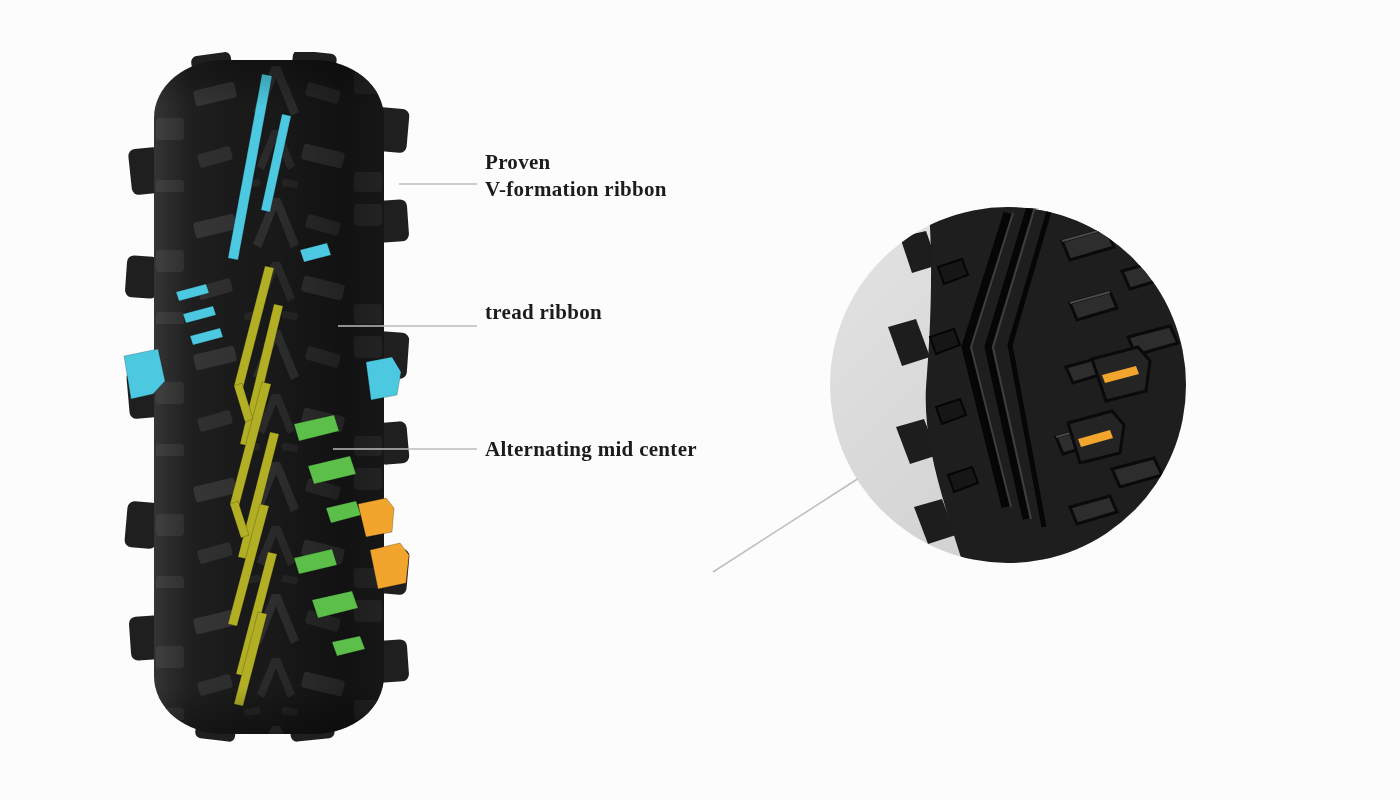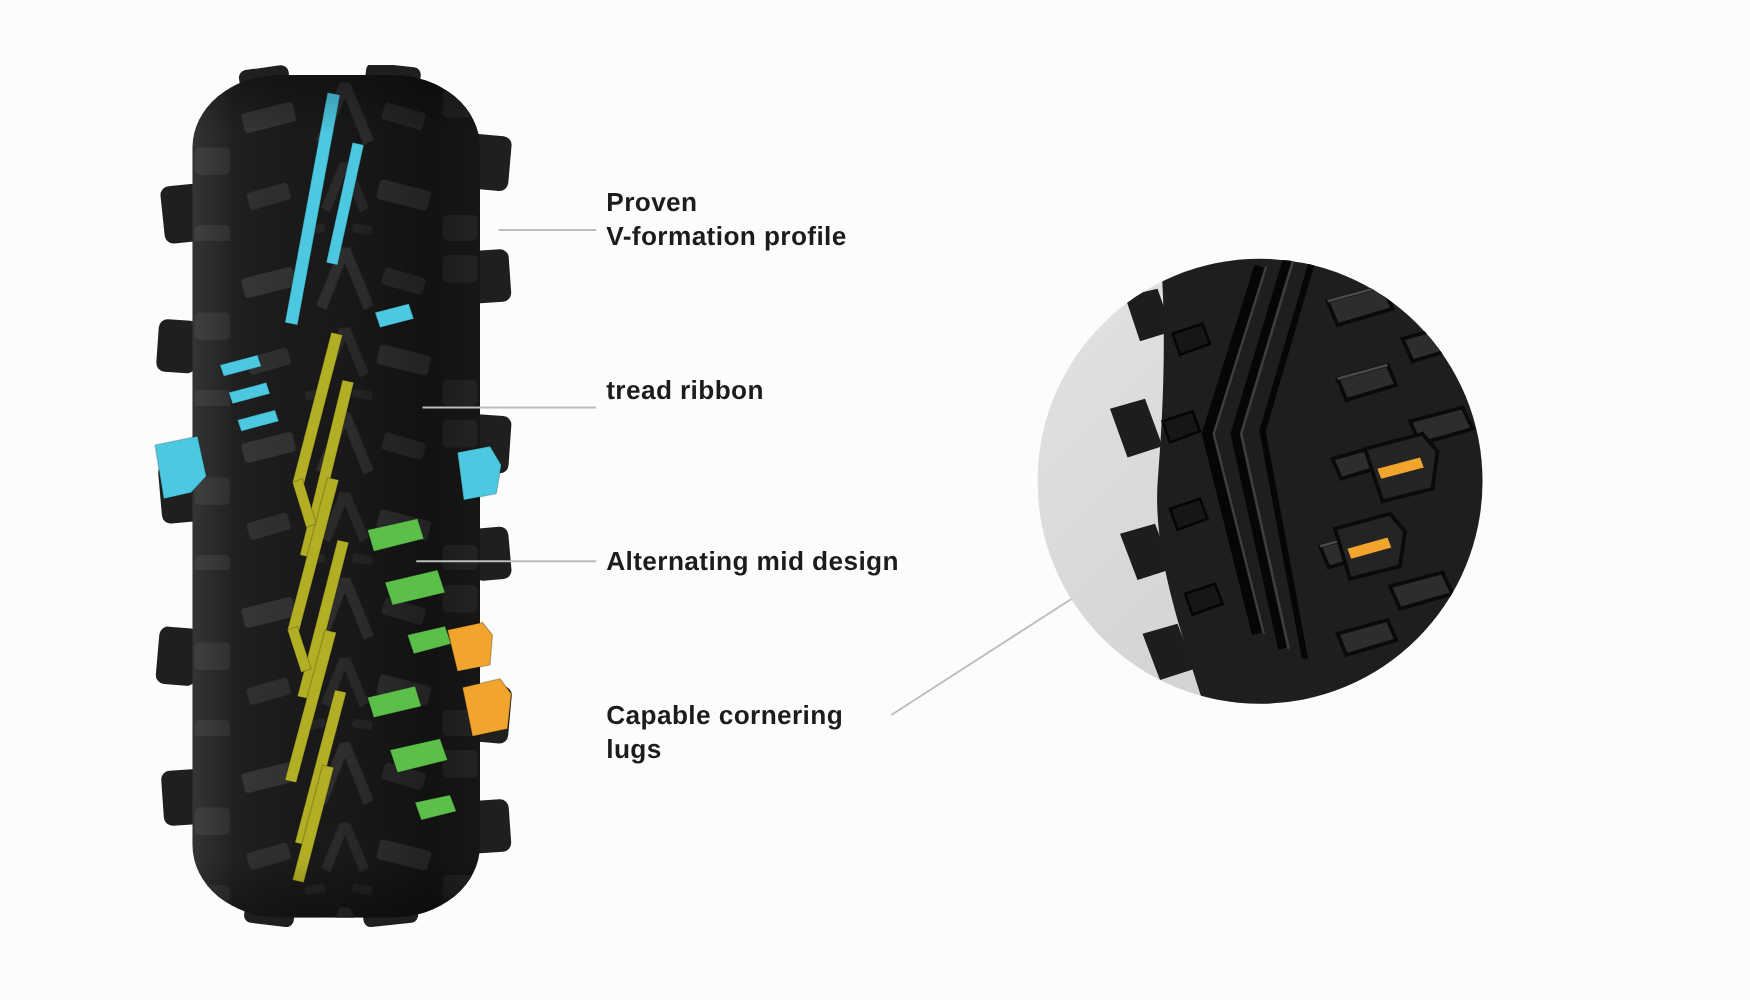--- a/index.html
+++ b/index.html
@@ -7,21 +7,21 @@
     --c-leader:#bdbdbd; --c-text:#1c1c1c; --c-tire:#191919;
     --c-detail-bg:#d7d7d7; --c-background:#fcfcfc;
   }
   *{margin:0;padding:0;box-sizing:border-box;}
   html,body{width:1400px;height:800px;overflow:hidden;}
   body{
     background:var(--c-background);
     font-family:"Liberation Sans", sans-serif;
     position:relative;
   }
-  .stage{position:relative;width:1400px;height:592px;}
+  .stage{position:relative;width:1400px;height:592px;font-family:Liberation Serif, serif;}
   .overlay{position:absolute;left:0;top:0;width:1400px;height:800px;pointer-events:none;}
   .overlay line{stroke:var(--c-leader);stroke-width:1.5;}
   .tire{position:absolute;left:112px;top:52px;width:312px;height:690px;}
   .detail{position:absolute;left:830px;top:207px;width:356px;height:356px;}
   .annotation{
     position:absolute;
     font-size:21px;font-weight:700;color:var(--c-text);
     line-height:27px;letter-spacing:.3px;white-space:nowrap;
   }
 </style>
@@ -125,32 +125,28 @@
 
   <svg class="overlay" viewBox="0 0 1400 800">
     <line x1="399" y1="184" x2="477" y2="184"></line>
     <line x1="338" y1="326" x2="477" y2="326"></line>
     <line x1="333" y1="449" x2="477" y2="449"></line>
     <line x1="713" y1="572" x2="859" y2="478"></line>
   </svg>
 
   <div class="annotation" style="left:485px;top:149px;">
     <div>Proven</div>
-    <div>V-formation profile</div>
+    <div>V-formation ribbon</div>
   </div>
   <div class="annotation" style="left:485px;top:299px;">
     <div>tread ribbon</div>
   </div>
   <div class="annotation" style="left:485px;top:436px;">
-    <div>Alternating mid design</div>
+    <div>Alternating mid center</div>
     <div></div>
-  </div>
-  <div class="annotation" style="left:485px;top:559px;">
-    <div>Capable cornering</div>
-    <div>lugs</div>
   </div>
 
   <svg class="detail" viewBox="0 0 356 356">
     <defs>
       <clipPath id="clipCircle">
           <circle cx="178" cy="178" r="178"></circle>
         </clipPath>
       <linearGradient id="gBgDetail" x1="0" y1="0" x2="1" y2="1">
         <stop offset="0" stop-color="#e3e3e3"></stop>
         <stop offset="1" stop-color="#cbcbcb"></stop>

